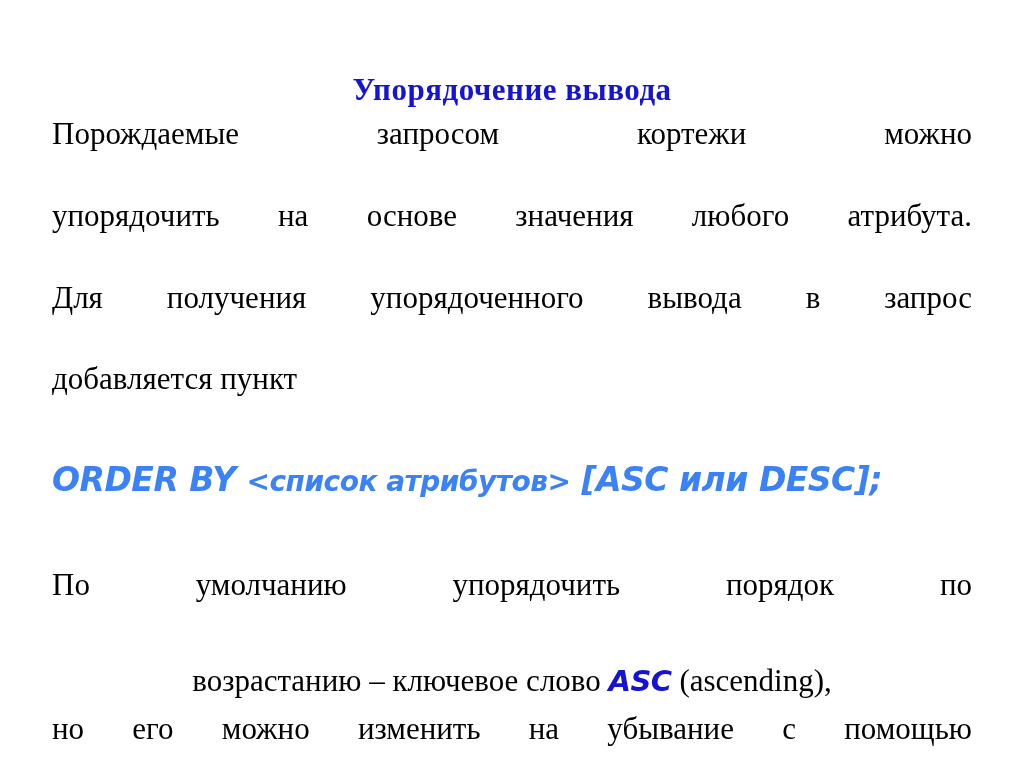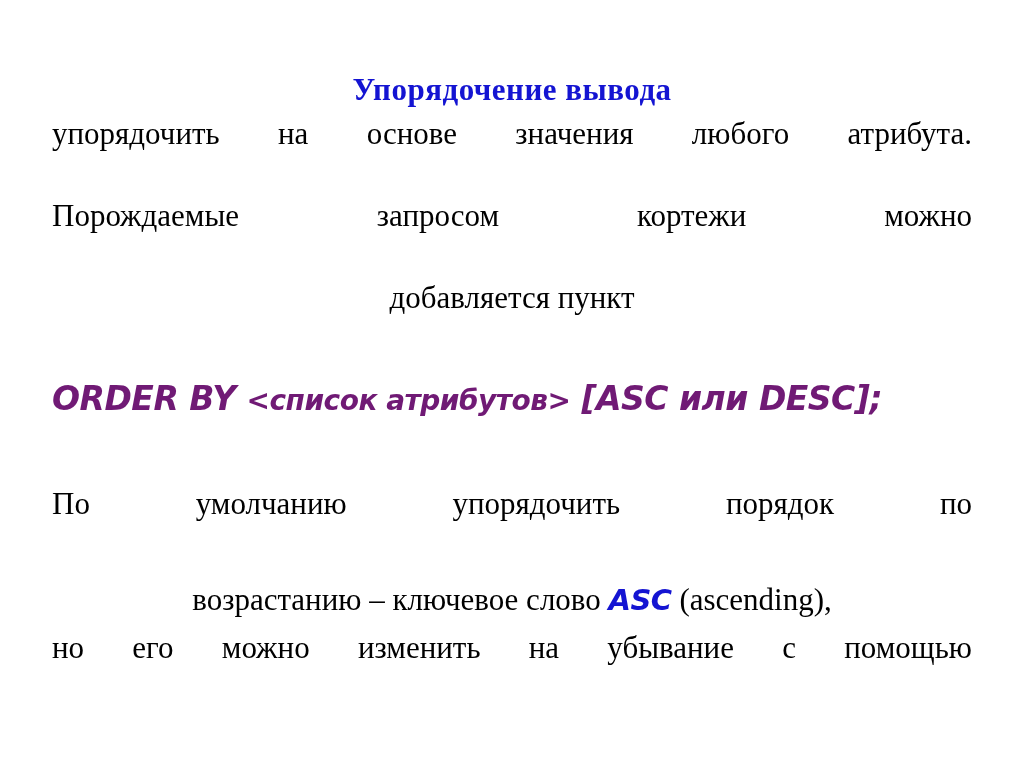--- a/index.html
+++ b/index.html
@@ -35,28 +35,28 @@
     color: #000000;
     text-align: justify;
     text-justify: inter-word;
     line-height: 1.32;
     margin: 0;
   }
   .para-1 {
     margin-top: 2px;
   }
   .para-1 .last-line {
-    text-align: center;
+    text-align: left;
   }
   .code-line {
     font-family: "DejaVu Sans", sans-serif;
     font-style: italic;
     font-weight: bold;
     font-size: 33px;
-    color: #701a75;
+    color: #3b82f6;
     letter-spacing: -0.5px;
     white-space: nowrap;
     margin: 60px 0 0 0;
   }
   .code-line .small-kw {
     font-size: 28px;
   }
   .para-2 {
     margin-top: 62px;
     line-height: 1.55;
@@ -84,22 +84,23 @@
   }
 </style>
 </head>
 <body>
 
 <div class="slide">
 
   <h1 class="slide-title">Упорядочение вывода</h1>
 
   <div class="para para-1">
+    <span class="spread">Порождаемые запросом кортежи можно</span>
     <span class="spread">упорядочить на основе значения любого атрибута.</span>
-    <span class="spread">Порождаемые запросом кортежи можно</span>
+    <span class="spread">Для получения упорядоченного вывода в запрос</span>
     <span class="last-line" style="display:block;">добавляется пункт</span>
   </div>
 
   <div class="code-line">
     <span>ORDER BY</span>
     <span class="small-kw">&lt;список атрибутов&gt;</span>
     <span>[ASC или DESC];</span>
   </div>
 
   <div class="para para-2">

